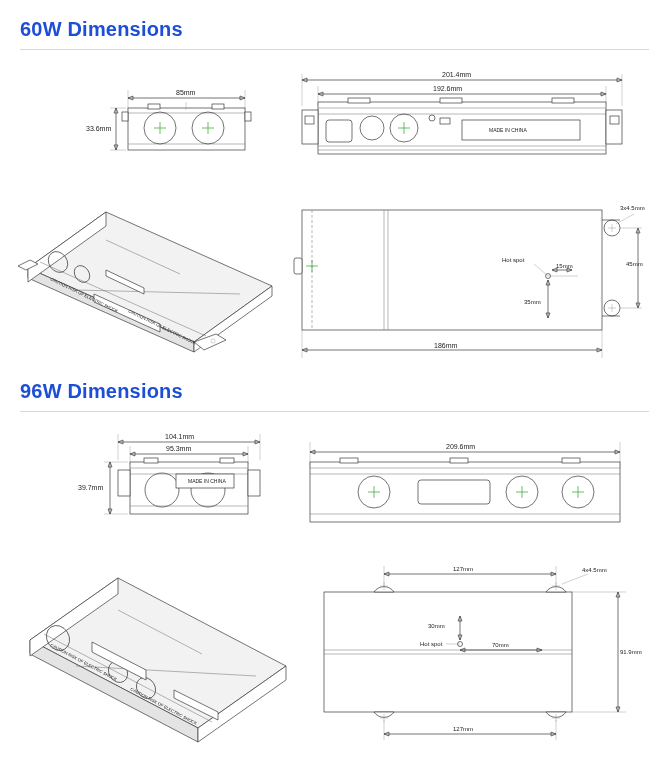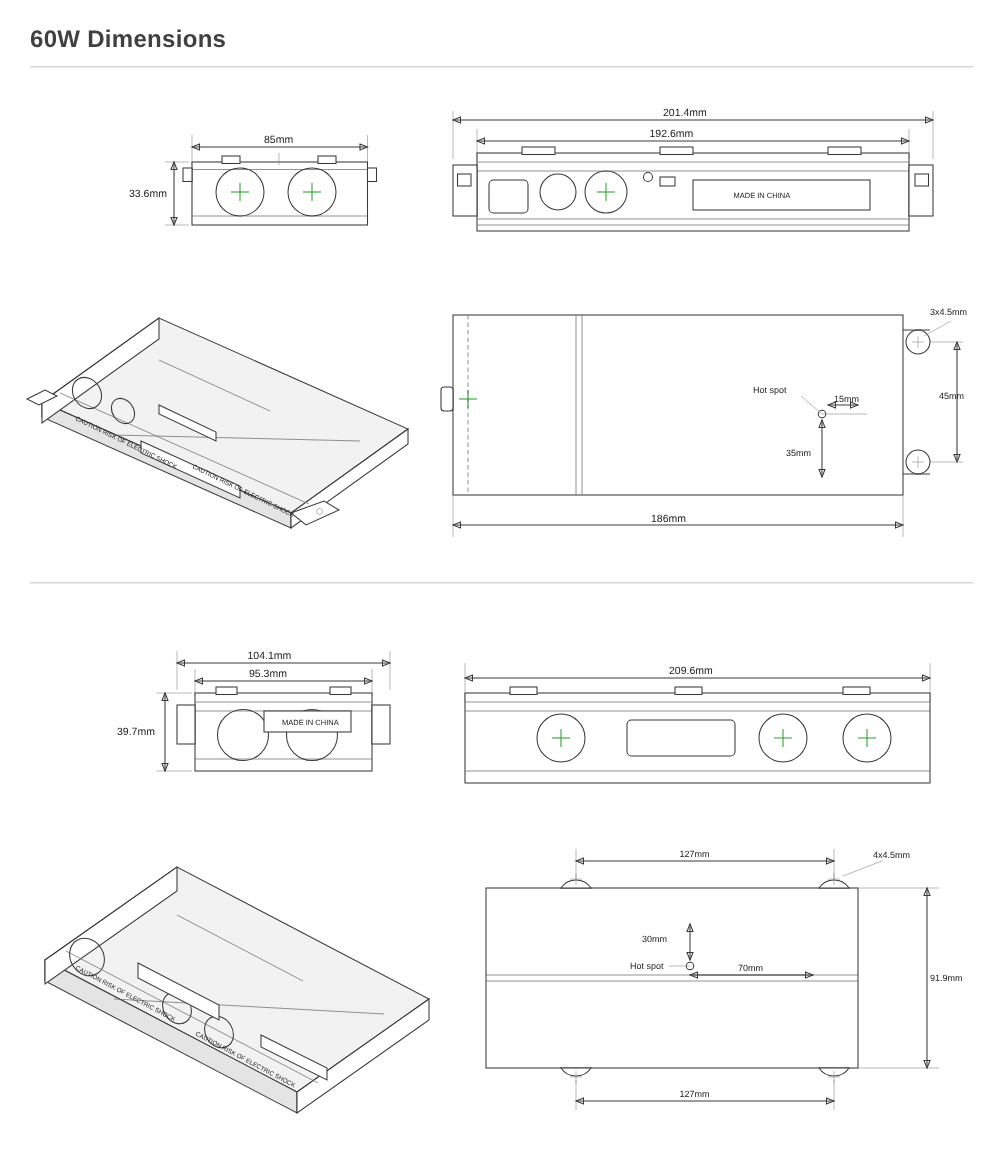--- a/index.html
+++ b/index.html
@@ -1,17 +1,17 @@
 <!DOCTYPE html>
 <html><head>
 <meta charset="utf-8">
 <style>
   html,body{margin:0;padding:0;background:#ffffff;}
   body{width:669px;height:769px;position:relative;font-family:"Liberation Sans",sans-serif;color:#222;overflow:hidden;}
-  .section-title{font-size:16px;font-weight:bold;color:#404040;letter-spacing:.2px;}
+  .section-title{font-size:20px;font-weight:bold;color:#1d4ed8;letter-spacing:.2px;}
   .rule{height:1px;background:#d8d8d8;width:100%;}
   .sec{position:absolute;left:20px;width:629px;}
   .sec-hdr{position:relative;}
   .draw{position:absolute;}
   svg{display:block;overflow:visible;}
   text{font-family:"Liberation Sans",sans-serif;fill:#222;}
   .dim{font-size:7px;}
   .dimsm{font-size:6px;}
   .tiny{font-size:4.2px;}
   .ln{stroke:#3a3a3a;stroke-width:.7;fill:none;}
@@ -209,20 +209,21 @@
   <line class="thin" x1="312" y1="140" x2="312" y2="168"></line>
   <line class="ln" x1="12" y1="160" x2="312" y2="160"></line>
   <path class="ln" d="M12 160 l5 -2 v4 z"></path>
       <path class="ln" d="M312 160 l-5 -2 v4 z"></path>
   <text class="dim" x="144" y="158">186mm</text>
 </svg>
 </div>
 
 <div class="sec" style="top:380px;">
   <div class="sec-hdr">
+    <div class="section-title">96W Dimensions</div>
     <div class="rule" style="margin-top:8px;"></div>
   </div>
 </div>
 
 <div class="draw" style="left:100px;top:424px;">
 <svg width="190" height="120" viewBox="0 0 190 120">
 
   <line class="thin" x1="18" y1="10" x2="18" y2="36"></line>
   <line class="thin" x1="160" y1="10" x2="160" y2="36"></line>
   <line class="ln" x1="18" y1="18" x2="160" y2="18"></line>

